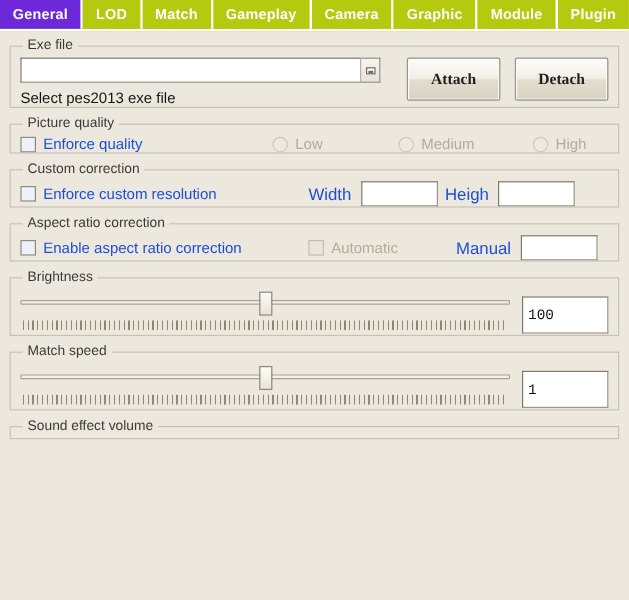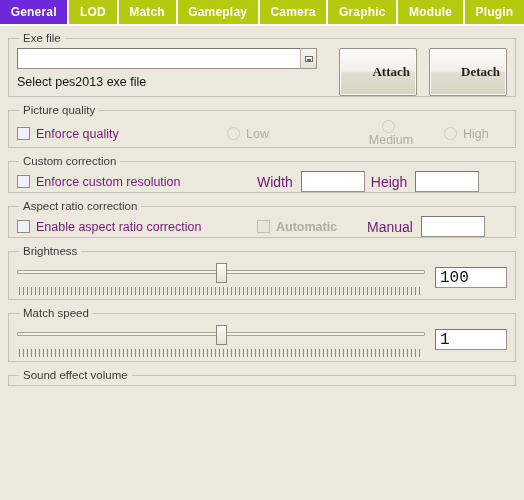--- a/index.html
+++ b/index.html
@@ -75,24 +75,24 @@
     font-size: 12px;
     padding: 0 3px;
     color: #111;
     outline: none;
   }
   .valinput {
     background: #ffffff;
     border: 1px solid #9a9488;
     border-top-color: #7d776c;
     border-left-color: #7d776c;
-    height: 21px;
+    height: 31px;
     width: 70px;
     font-family: "Liberation Mono", monospace;
-    font-size: 16px;
+    font-size: 12px;
     padding: 0 4px;
     color: #111;
     outline: none;
   }
   .smallbox {
     background: #ffffff;
     border: 1px solid #9a9488;
     border-top-color: #7d776c;
     border-left-color: #7d776c;
     height: 21px;
@@ -135,46 +135,45 @@
   }
 
   
   .btn {
     background: linear-gradient(to bottom, #fdfdfb 0%, #f1eee6 48%, #e2ddcf 52%, #d8d2c2 100%);
     border: 1px solid #9a9488;
     border-radius: 2px;
     font-size: 13px;
     font-weight: bold;
     color: #1f1f1f;
-    height: 48px;
+    height: 36px;
     width: 78px;
     cursor: default;
     box-shadow: inset 0 0 0 1px #fbfaf6;
     font-family: "Liberation Serif", serif;
-    text-align: right;
   }
 
   
   .chk {
     width: 13px; height: 13px;
     background: #eef2f8;
     border: 1px solid #8e8a80;
     display: inline-block;
     flex: 0 0 auto;
   }
   .chk.dim { background: #e9e6dd; border-color: #c3bdb0; }
   .rad {
     width: 13px; height: 13px;
     border-radius: 50%;
     background: #eceade;
     border: 1px solid #cfc9bc;
     display: inline-block;
     flex: 0 0 auto;
   }
-  .lbl { margin-left: 6px; font-size: 12.5px; color: #701a75; }
+  .lbl { margin-left: 6px; font-size: 12.5px; color: #1d4ed8; }
   .lbl.dim { color: #b3ac9d; }
   .lbl.strong { font-size: 14px; }
 
   .cbwrap { display: flex; align-items: center; cursor: default; }
 
   
   .sliderwrap {
     position: relative;
     flex: 1 1 auto;
     height: 38px;
@@ -272,21 +271,21 @@
     <legend>Picture quality</legend>
     <div class="row">
       <div class="cbwrap" style="width:210px;">
         <span class="chk"></span>
         <span class="lbl">Enforce quality</span>
       </div>
       <div class="cbwrap" style="width:105px;">
         <span class="rad"></span>
         <span class="lbl dim">Low</span>
       </div>
-      <div class="cbwrap" style="width:112px;flex-direction:column;">
+      <div class="cbwrap" style="width:112px;">
         <span class="rad"></span>
         <span class="lbl dim">Medium</span>
       </div>
       <div class="cbwrap">
         <span class="rad"></span>
         <span class="lbl dim">High</span>
       </div>
     </div>
   </fieldset>
 
@@ -304,21 +303,21 @@
     </div>
   </fieldset>
 
   <fieldset class="group">
     <legend>Aspect ratio correction</legend>
     <div class="row">
       <div class="cbwrap" style="width:240px;">
         <span class="chk"></span>
         <span class="lbl">Enable aspect ratio correction</span>
       </div>
-      <div class="cbwrap" style="width:110px;font-weight:bold;">
+      <div class="cbwrap" style="width:123px;">
         <span class="chk dim"></span>
         <span class="lbl dim">Automatic</span>
       </div>
       <span class="lbl strong" style="margin-left:0;">Manual</span>
       <input class="smallbox" style="margin-left: 8px;" type="text" value="">
     </div>
   </fieldset>
 
   <fieldset class="group">
     <legend>Brightness</legend>

